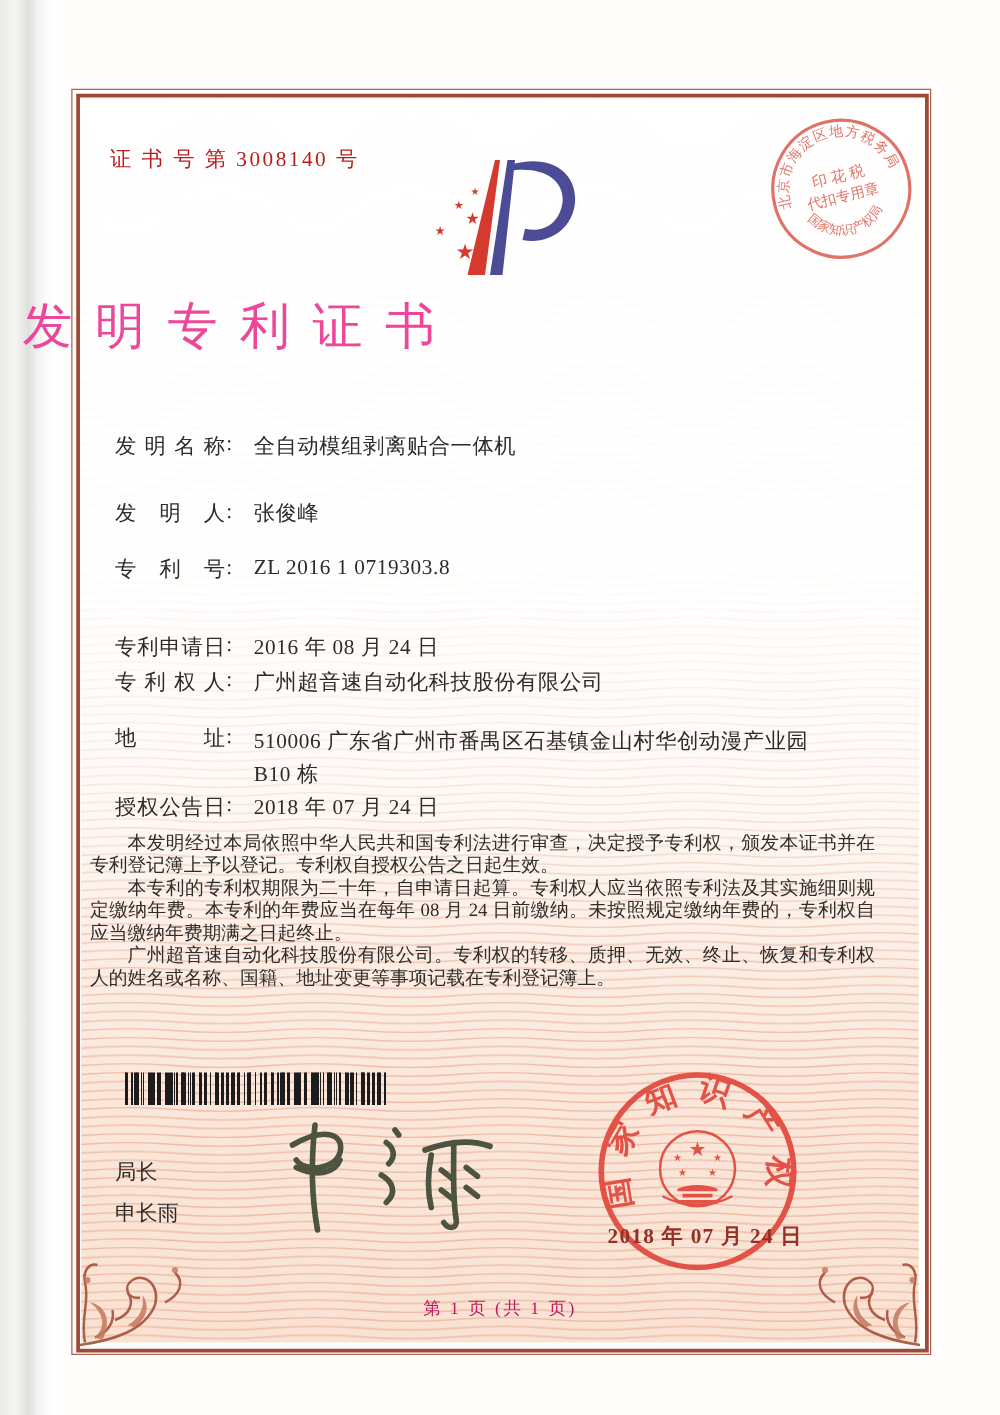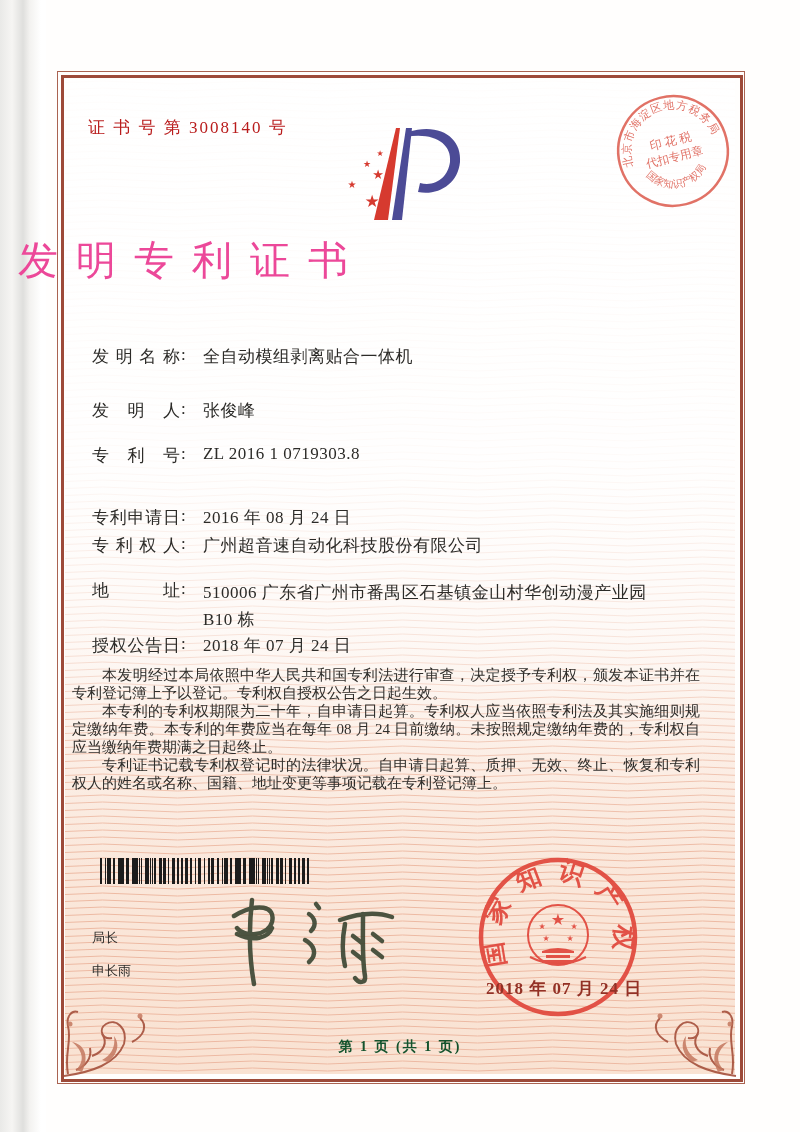--- a/index.html
+++ b/index.html
@@ -43,26 +43,26 @@
   .fvalue.wrap{white-space:normal;width:458px;line-height:27px;}
   .pair2{position:absolute;left:292px;top:0;}
   .bodytext{position:absolute;left:72px;top:666px;width:628px;font-size:15px;line-height:18px;color:#2f2d2a;}
   .bodytext p{margin:0;text-indent:2em;text-align:justify;}
   .barcode{
     position:absolute;left:100px;top:858px;width:212px;height:26px;
     background-image:
       repeating-linear-gradient(90deg,#1c1c1c 0 2px,rgba(0,0,0,0) 2px 5px,#1c1c1c 5px 6px,rgba(0,0,0,0) 6px 9px),
       repeating-linear-gradient(90deg,#1c1c1c 0 1px,rgba(0,0,0,0) 1px 7px,#1c1c1c 7px 10px,rgba(0,0,0,0) 10px 13px);
   }
-  .signer{position:absolute;left:92px;top:921px;font-size:13px;color:#2c2b28;line-height:33px;}
+  .signer{position:absolute;left:92px;top:921px;font-size:17px;color:#2c2b28;line-height:33px;}
   .signature-svg{position:absolute;left:212px;top:884px;}
   .stamp-svg{position:absolute;left:602px;top:80px;}
   .seal-svg{position:absolute;left:476px;top:855px;}
   .seal-date{position:absolute;left:486px;top:977px;font-size:17px;font-weight:bold;color:#933126;letter-spacing:1px;}
-  .footer{position:absolute;left:0;top:1038px;width:100%;text-align:center;font-size:14px;color:#14532d;letter-spacing:2px;font-weight:bold;}
+  .footer{position:absolute;left:0;top:1038px;width:100%;text-align:center;font-size:14px;color:#be185d;letter-spacing:2px;}
   .flourish{position:absolute;top:984px;}
   .flourish.left{left:62px;}
   .flourish.right{left:628px;transform:scaleX(-1);}
 </style>
 </head>
 <body>
 
 <div class="spine"></div>
 <div class="paper"></div>
 
@@ -176,21 +176,21 @@
   </div>
   <div class="frow" style="top:634px;width:650px">
     <span class="jlabel">授权公告日</span><span class="colon">:</span>
     <span class="fvalue">2018 年 07 月 24 日</span>
   </div>
 </div>
 
 <div class="bodytext">
   <p>本发明经过本局依照中华人民共和国专利法进行审查，决定授予专利权，颁发本证书并在专利登记簿上予以登记。专利权自授权公告之日起生效。</p>
   <p>本专利的专利权期限为二十年，自申请日起算。专利权人应当依照专利法及其实施细则规定缴纳年费。本专利的年费应当在每年 08 月 24 日前缴纳。未按照规定缴纳年费的，专利权自应当缴纳年费期满之日起终止。</p>
-  <p>专利证书记载专利权登记时的法律状况。自申请日起算、质押、无效、终止、恢复和专利权人的姓名或名称、国籍、地址变更等事项记载在专利登记簿上。</p>
+  <p>广州超音速自动化科技股份有限公司。专利权的转移、质押、无效、终止、恢复和专利权人的姓名或名称、国籍、地址变更等事项记载在专利登记簿上。</p>
 </div>
 
 <div class="barcode"></div>
 
 <div class="signer">
   <div>局长</div>
   <div>申长雨</div>
 </div>
 
 <svg class="signature-svg" width="195" height="108" viewBox="0 0 195 108">

